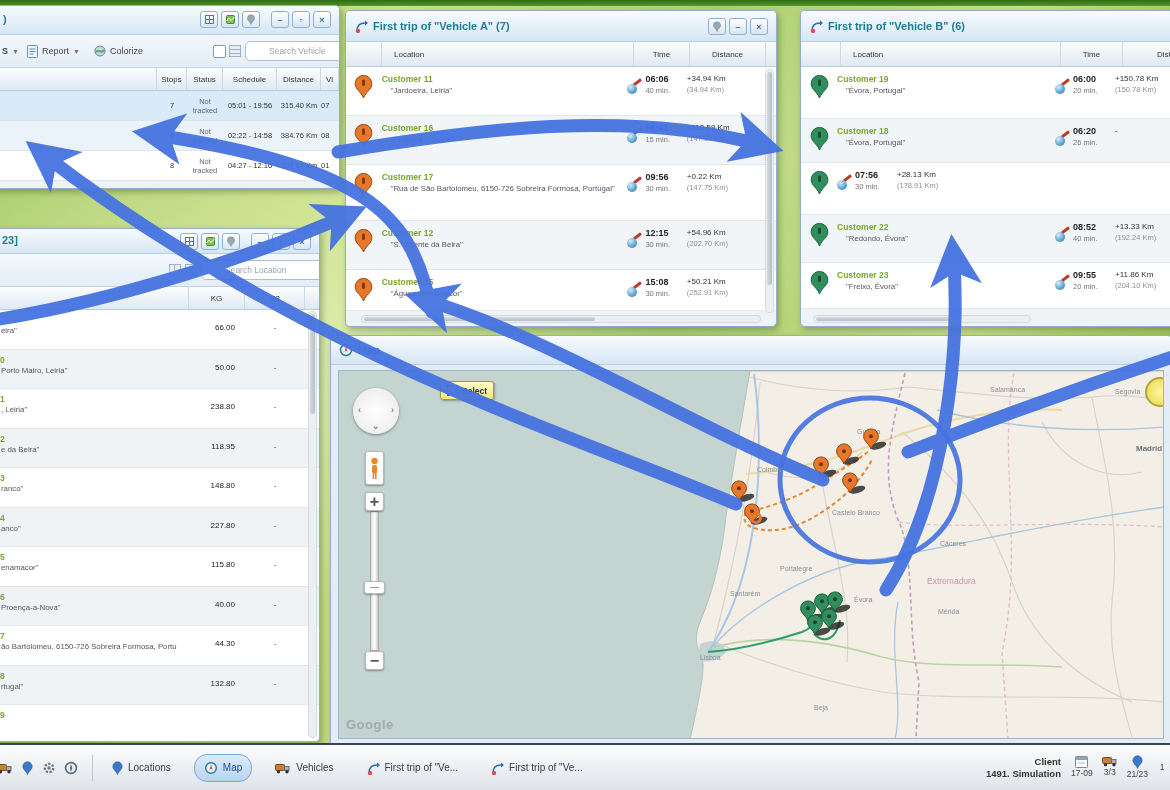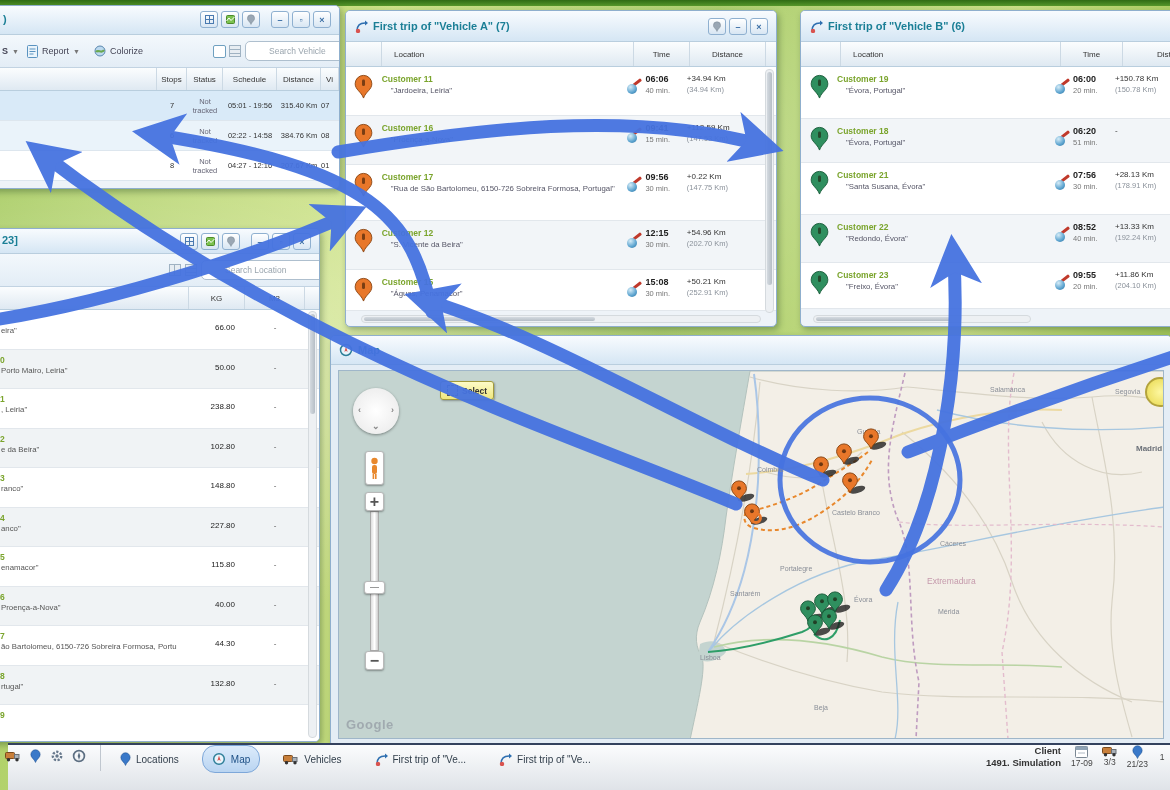--- a/index.html
+++ b/index.html
@@ -84,23 +84,23 @@
       box-shadow:0 1px 3px rgba(0,0,0,.4);z-index:5;color:#888;font-size:9px}
   .pan span{position:absolute;font-weight:bold}
   .mapctl{position:absolute;background:#fff;border:1px solid #b9b9b9;border-radius:3px;
       box-shadow:0 1px 2px rgba(0,0,0,.35);display:flex;align-items:center;justify-content:center;z-index:5}
   .ztrack{position:absolute;width:7px;background:linear-gradient(90deg,#ddd,#fff,#ccc);border:1px solid #aaa;z-index:4}
   .google{position:absolute;font-size:13px;font-weight:bold;color:#98a0a8;letter-spacing:.5px;z-index:5;opacity:.8}
   .ybtn{position:absolute;width:26px;height:26px;border-radius:50%;background:radial-gradient(#fdf7a0,#e8d84e);
       border:2px solid #b3a33c;z-index:5}
 
   
-  .taskbar{position:absolute;left:8px;right:0;bottom:0;height:45px;z-index:70;
+  .taskbar{position:absolute;left:0;right:0;bottom:0;height:45px;z-index:70;
       background:linear-gradient(#fbfcfd,#dfe3e8);border-top:2px solid #34425e;
-      display:flex;align-items:flex-start;font-size:10px;color:#333}
+      display:flex;align-items:center;font-size:10px;color:#333}
   .tb-ico{display:inline-flex;align-items:center;justify-content:center;width:22px;height:22px}
   .tb-btn{display:inline-flex;align-items:center;gap:5px;height:26px;padding:0 9px;border-radius:13px;
       margin-right:14px;color:#33404d;white-space:nowrap;cursor:default}
   .tb-btn.active{background:linear-gradient(#dcebfb,#b9d4f1);border:1px solid #7da7d9;color:#1c4f85}
   .tb-sep{width:1px;height:26px;background:#c0c7cf;margin:0 10px}
   .tb-right{margin-left:auto;display:flex;align-items:center;gap:10px;padding-right:4px}
   .client{ text-align:right;line-height:1.25}
   .client .c1{font-weight:bold;font-size:9.5px}
   .client .c2{font-weight:bold;font-size:9.5px}
   .stat{display:flex;flex-direction:column;align-items:center;line-height:1.1}
@@ -282,21 +282,21 @@
           <div class="l-addr">, Leiria"</div>
    </div>
    <div class="l-kg" style="width:56px">238.80</div>
    <div class="l-m3" style="width:60px">-</div>
  </div>
  <div class="lrow" style="background:#f0f3f5">
    <div class="l-name" style="width:618px">
      <div class="l-num">2</div>
           <div class="l-addr">e da Beira"</div>
    </div>
-   <div class="l-kg" style="width:56px">102.80</div>
+   <div class="l-kg" style="width:56px">118.95</div>
    <div class="l-m3" style="width:60px">-</div>
  </div>
  <div class="lrow" style="background:#fff">
    <div class="l-name" style="width:618px">
      <div class="l-num">3</div>
           <div class="l-addr">ranco"</div>
    </div>
    <div class="l-kg" style="width:56px">148.80</div>
    <div class="l-m3" style="width:60px">-</div>
  </div>
@@ -575,39 +575,35 @@
        <div class="cname">Customer 18</div>
        <div class="caddr">"Évora, Portugal"</div>
      </div>
      <div class="t-time" style="width:60px">
        <span class="tico">
             <span class="pencil"></span>
             <span class="sphere"></span>
           </span>
        <span>
             <div class="tval">06:20</div>
-            <div class="tmin">51 min.</div>
+            <div class="tmin">26 min.</div>
           </span>
      </div>
      <div style="width:90px">
        <div class="dadd">-</div>
           <div class="dtot"></div>
      </div>
    </div>
    <div class="trow" style="height:52px;background:#fff">
      <div class="t-pin">
           <svg width="19" height="25" viewBox="-10 -26 20 27">
     <path d="M0,0 C-2.4,-7 -9,-9 -9,-15.5 A9,9 0 1 1 9,-15.5 C9,-9 2.4,-7 0,0 Z" fill="#2f8f5f" stroke="#175b38" stroke-width="1"></path>
     <rect x="-1.6" y="-20" width="3.2" height="7" rx="1.5" fill="rgba(30,15,0,.55)"></rect>
           </svg>
         </div>
-     <div class="t-loc" style="width:218px">
-       <div class="cname">Customer 21</div>
-       <div class="caddr">"Santa Susana, Évora"</div>
-     </div>
      <div class="t-time" style="width:60px">
        <span class="tico">
             <span class="pencil"></span>
             <span class="sphere"></span>
           </span>
        <span>
             <div class="tval">07:56</div>
             <div class="tmin">30 min.</div>
           </span>
      </div>

